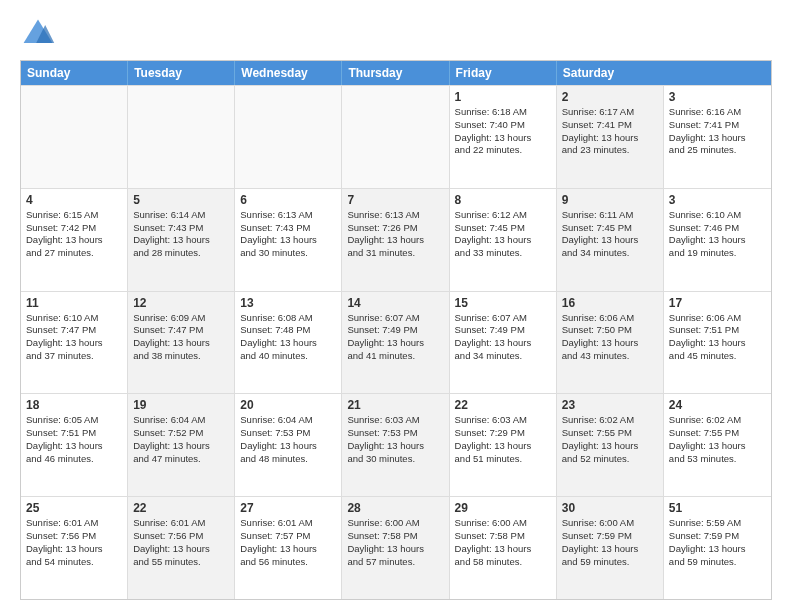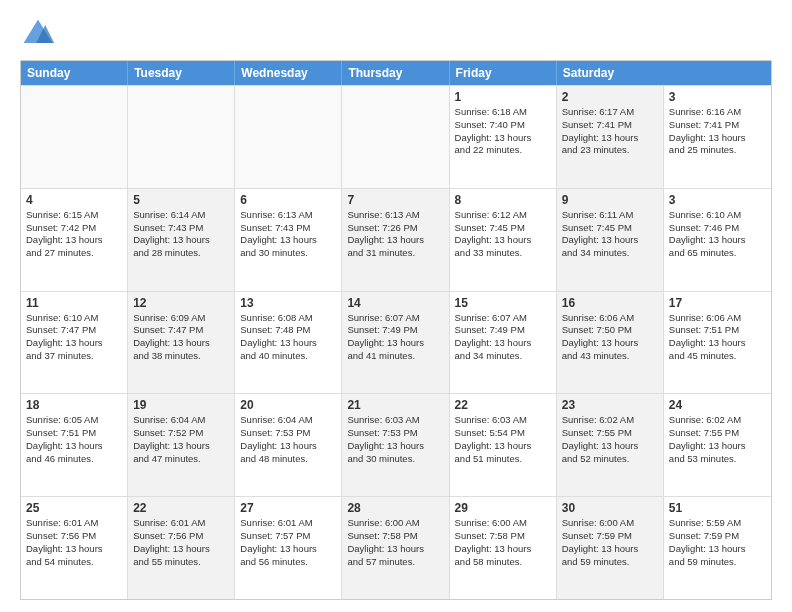--- a/index.html
+++ b/index.html
@@ -214,21 +214,21 @@
             <span class="cell-line">Sunrise: 6:11 AM</span>
             <span class="cell-line">Sunset: 7:45 PM</span>
             <span class="cell-line">Daylight: 13 hours</span>
             <span class="cell-line">and 34 minutes.</span>
           </div>
           <div class="cal-cell">
             <span class="day-num">3</span>
             <span class="cell-line">Sunrise: 6:10 AM</span>
             <span class="cell-line">Sunset: 7:46 PM</span>
             <span class="cell-line">Daylight: 13 hours</span>
-            <span class="cell-line">and 65 minutes.</span>
+            <span class="cell-line">and 19 minutes.</span>
           </div>
         </div>
         <div class="cal-row">
           <div class="cal-cell">
             <span class="day-num">11</span>
             <span class="cell-line">Sunrise: 6:10 AM</span>
             <span class="cell-line">Sunset: 7:47 PM</span>
             <span class="cell-line">Daylight: 13 hours</span>
             <span class="cell-line">and 37 minutes.</span>
           </div>
@@ -300,21 +300,21 @@
           <div class="cal-cell shaded">
             <span class="day-num">21</span>
             <span class="cell-line">Sunrise: 6:03 AM</span>
             <span class="cell-line">Sunset: 7:53 PM</span>
             <span class="cell-line">Daylight: 13 hours</span>
             <span class="cell-line">and 30 minutes.</span>
           </div>
           <div class="cal-cell">
             <span class="day-num">22</span>
             <span class="cell-line">Sunrise: 6:03 AM</span>
-            <span class="cell-line">Sunset: 5:54 PM</span>
+            <span class="cell-line">Sunset: 7:29 PM</span>
             <span class="cell-line">Daylight: 13 hours</span>
             <span class="cell-line">and 51 minutes.</span>
           </div>
           <div class="cal-cell shaded">
             <span class="day-num">23</span>
             <span class="cell-line">Sunrise: 6:02 AM</span>
             <span class="cell-line">Sunset: 7:55 PM</span>
             <span class="cell-line">Daylight: 13 hours</span>
             <span class="cell-line">and 52 minutes.</span>
           </div>

